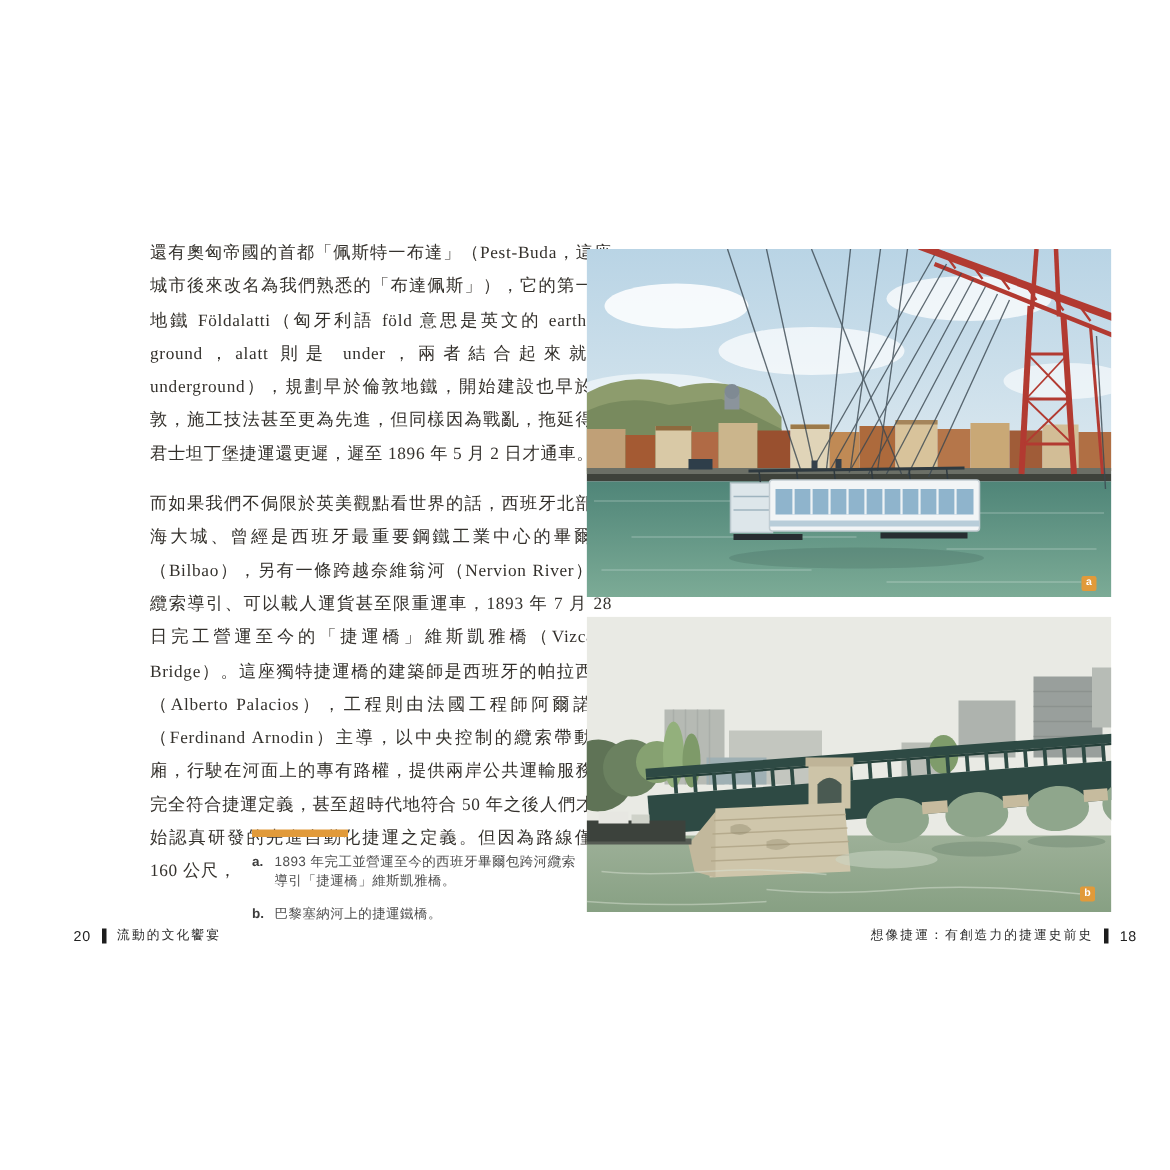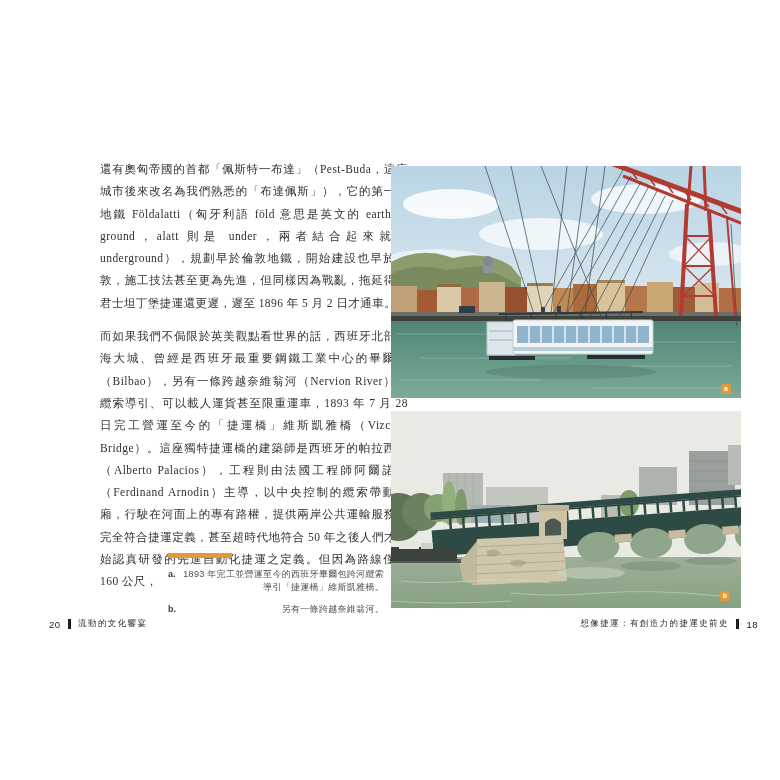--- a/index.html
+++ b/index.html
@@ -25,21 +25,21 @@
     font-size:7px;line-height:10px;text-align:center;font-weight:bold;
   }
   .marker-a{right:10px;bottom:4px;}
   .marker-b{right:11px;bottom:7px;}
   
   .captions{position:absolute;left:168px;top:553px;width:216px;
     font-family:"Liberation Sans","DejaVu Sans",sans-serif;}
   .cap-bar{width:64px;height:5px;background:#E19A3A;margin-bottom:10px;}
   .cap-item{display:flex;margin-bottom:9px;}
   .cap-label{flex:0 0 15px;font-size:9px;line-height:13px;font-weight:bold;color:#3c3c3c;}
-  .cap-text{flex:1;font-size:9px;line-height:13px;color:#4f4f4f;letter-spacing:0.3px;text-align:right;}
+  .cap-text{flex:1;font-size:9px;line-height:13px;color:#4f4f4f;letter-spacing:0.3px;}
   
   .footer{position:absolute;top:618px;display:flex;align-items:center;gap:7px;
     font-family:"Liberation Sans","DejaVu Sans",sans-serif;color:#222;text-align:right;}
   .footer-left{left:49px;}
   .footer-right{right:22px;}
   .pagenum{font-size:9.5px;letter-spacing:0.5px;}
   .fbar{display:inline-block;width:3.5px;height:10px;background:#1d1d1d;}
   .ftitle{font-size:8.5px;letter-spacing:1.4px;color:#2b2b2b;font-family:Liberation Serif, serif;}
 </style>
 </head>
@@ -299,21 +299,21 @@
   </figure>
 
   <div class="captions">
     <div class="cap-bar"></div>
     <div class="cap-item">
       <span class="cap-label">a.</span>
       <span class="cap-text">1893 年完工並營運至今的西班牙畢爾包跨河纜索導引「捷運橋」維斯凱雅橋。</span>
     </div>
     <div class="cap-item">
       <span class="cap-label">b.</span>
-      <span class="cap-text">另有一條跨越奈維翁河。</span>
+      <span class="cap-text">巴黎塞納河上的捷運鐵橋。</span>
     </div>
   </div>
 
   <div class="footer footer-left">
     <span class="pagenum">20</span>
     <span class="fbar"></span>
     <span class="ftitle">流動的文化饗宴</span>
   </div>
   <div class="footer footer-right">
     <span class="ftitle">想像捷運：有創造力的捷運史前史</span>

